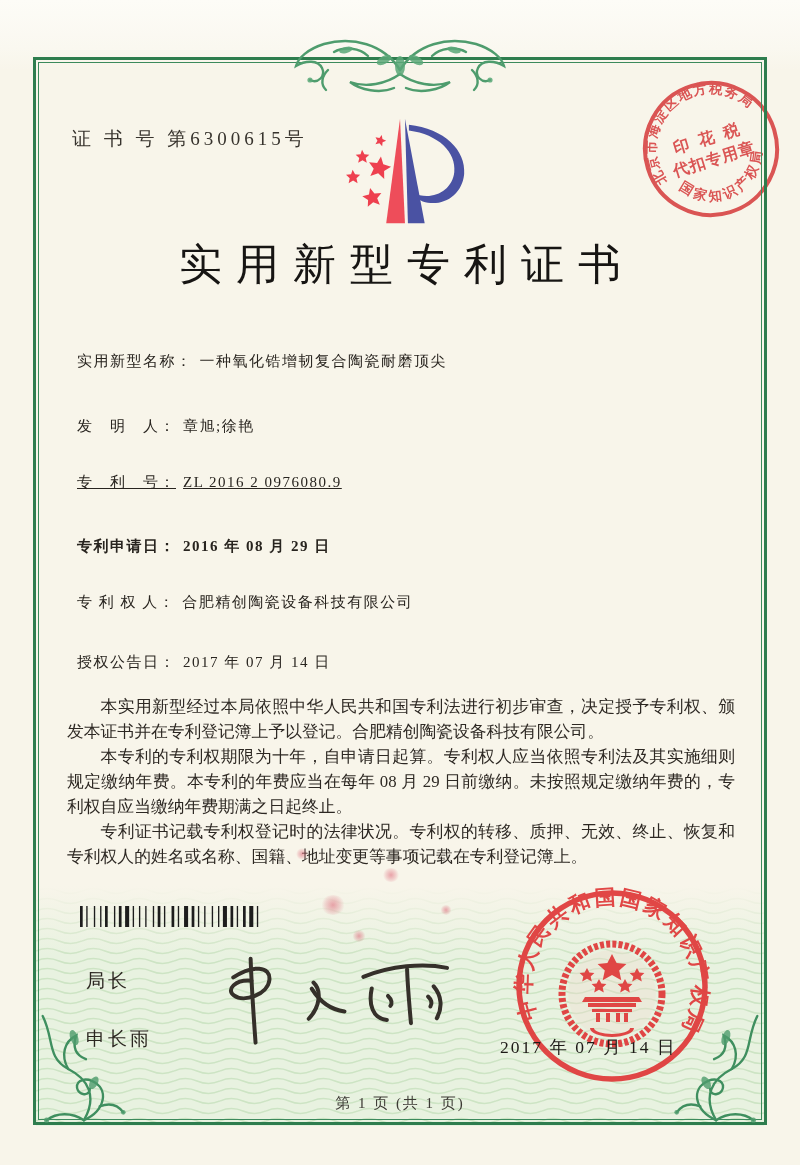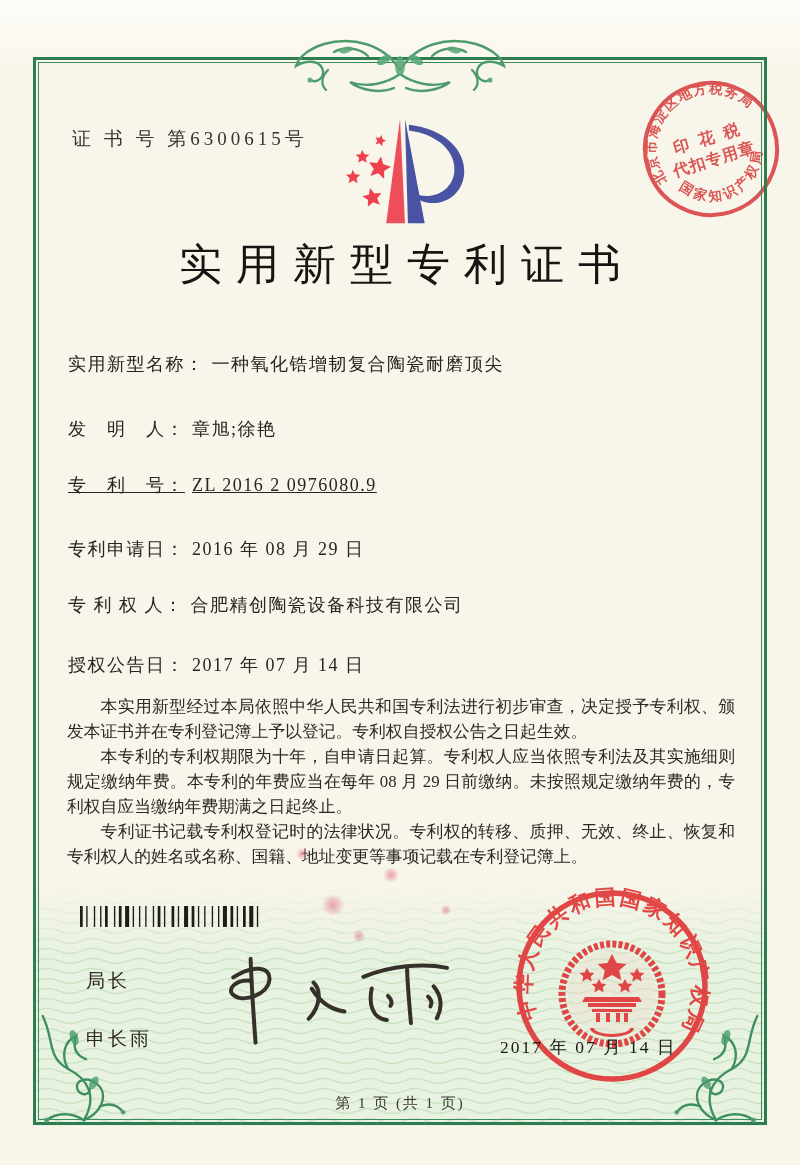--- a/index.html
+++ b/index.html
@@ -23,24 +23,24 @@
   .corner-right{left:670px;top:1012px;}
   
   .cert-no{position:absolute;left:72px;top:126px;font-size:19px;letter-spacing:4px;
     color:#37332d;z-index:3;}
   .sipo-logo{position:absolute;left:328px;top:112px;width:148px;height:120px;z-index:3;}
   .tax-stamp{position:absolute;left:636px;top:74px;width:150px;height:150px;z-index:4;
     transform:rotate(-17deg);opacity:.92;}
   .doc-title{position:absolute;left:0;top:236px;width:100%;text-align:center;
     font-size:43px;font-weight:400;letter-spacing:14px;color:#171513;z-index:3;text-indent:14px;}
   
-  .row{position:absolute;left:68px;font-size:18px;color:#28241f;letter-spacing:1.5px;
+  .row{position:absolute;left:77px;font-size:15px;color:#28241f;letter-spacing:1.5px;
     white-space:nowrap;z-index:3;}
   .row .val{margin-left:7px;}
-  .r0{top:352px;} .r1{top:417px;} .r2{top:473px;text-decoration:underline;} .r3{top:537px;} .r4{top:593px;} .r5{top:653px;}
+  .r0{top:352px;} .r1{top:417px;} .r2{top:473px;text-decoration:underline;} .r3{top:537px;font-weight:bold;} .r4{top:593px;} .r5{top:653px;}
   
   .body-text{position:absolute;left:67px;top:694px;width:668px;z-index:3;color:#2d2823;}
   .body-text p{margin:0;font-size:16.8px;line-height:25px;text-align:justify;text-indent:2em;}
   
   .barcode{position:absolute;left:80px;top:906px;width:216px;height:21px;z-index:3;}
   
   .smudge{position:absolute;border-radius:50%;z-index:3;
     background:radial-gradient(circle,rgba(214,62,88,.45) 0%,rgba(214,62,88,.18) 45%,rgba(214,62,88,0) 70%);}
   
   .sig-title{position:absolute;left:86px;top:968px;font-size:19px;letter-spacing:3px;color:#2b2620;z-index:3;}
@@ -172,21 +172,21 @@
     <span>专利申请日：</span><span class="val">2016 年 08 月 29 日</span>
   </div>
   <div class="row r4">
     <span>专 利 权 人：</span><span class="val">合肥精创陶瓷设备科技有限公司</span>
   </div>
   <div class="row r5">
     <span>授权公告日：</span><span class="val">2017 年 07 月 14 日</span>
   </div>
 
   <div class="body-text">
-    <p>本实用新型经过本局依照中华人民共和国专利法进行初步审查，决定授予专利权、颁发本证书并在专利登记簿上予以登记。专利权自授权公告之日起生效。</p>
+    <p>本实用新型经过本局依照中华人民共和国专利法进行初步审查，决定授予专利权、颁发本证书并在专利登记簿上予以登记。合肥精创陶瓷设备科技有限公司。</p>
     <p>本专利的专利权期限为十年，自申请日起算。专利权人应当依照专利法及其实施细则规定缴纳年费。本专利的年费应当在每年 08 月 29 日前缴纳。未按照规定缴纳年费的，专利权自应当缴纳年费期满之日起终止。</p>
     <p>专利证书记载专利权登记时的法律状况。专利权的转移、质押、无效、终止、恢复和专利权人的姓名或名称、国籍、地址变更等事项记载在专利登记簿上。</p>
   </div>
 
   <svg class="barcode" viewBox="0 0 216 21" preserveAspectRatio="none" id="barcode-svg">
       <rect x="0" y="0" width="2.7" height="21" fill="#1d1d1d"></rect>
       <rect x="6.25" y="0" width="1.35" height="21" fill="#1d1d1d"></rect>
       <rect x="13.85" y="0" width="1.35" height="21" fill="#1d1d1d"></rect>
       <rect x="20.1" y="0" width="1.35" height="21" fill="#1d1d1d"></rect>
       <rect x="25" y="0" width="2.7" height="21" fill="#1d1d1d"></rect>

